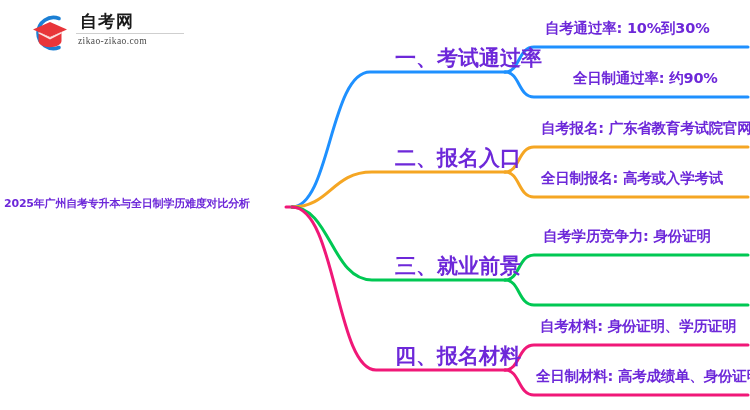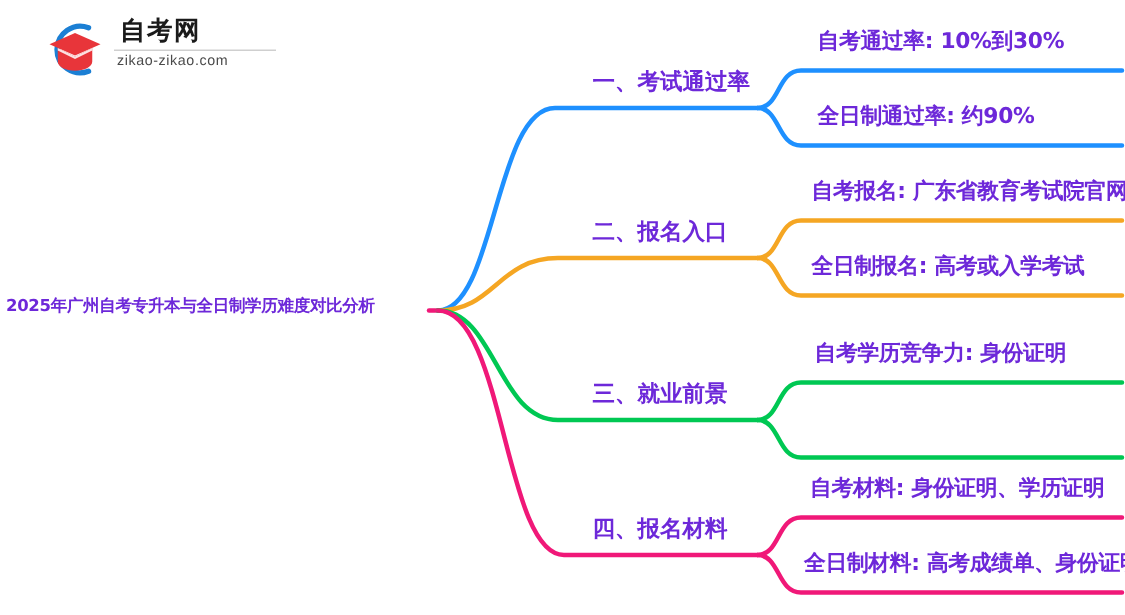--- a/index.html
+++ b/index.html
@@ -48,21 +48,21 @@
     line-height: 22px;
     padding-left: 4px;
   }
   #logo-rule {
     width: 108px;
     height: 1px;
     background: #cfcfcf;
     margin-top: 1px;
   }
   #logo-sub {
-    font-family: Liberation Sans, sans-serif;
+    font-family: Liberation Serif, serif;
     font-size: 9.5px;
     color: #4a4a4a;
     letter-spacing: 0.4px;
     line-height: 14px;
     padding-left: 2px;
   }
 
   
   #map-svg {
     position: absolute;
@@ -81,21 +81,21 @@
     line-height: 1.05;
   }
   #root-label {
     font-size: 11px;
     font-weight: bold;
     letter-spacing: -0.2px;
     left: 4px;
     top: 198px;
   }
   .branch-label {
-    font-size: 15px;
+    font-size: 21px;
     font-weight: bold;
     letter-spacing: 0px;
   }
   .leaf-label {
     font-size: 14.5px;
     font-weight: bold;
     letter-spacing: -0.2px;
   }
 </style>
 </head>
@@ -149,21 +149,21 @@
   </svg>
 
   <div class="node-label" id="root-label">2025年广州自考专升本与全日制学历难度对比分析</div>
 
   <div class="node-label branch-label" style="left:395px; top:47px;">一、考试通过率</div>
   <div class="node-label branch-label" style="left:395px; top:147px;">二、报名入口</div>
   <div class="node-label branch-label" style="left:395px; top:255px;">三、就业前景</div>
   <div class="node-label branch-label" style="left:395px; top:345px;">四、报名材料</div>
 
   <div class="node-label leaf-label" style="left:545px; top:21px;">自考通过率: 10%到30%</div>
-  <div class="node-label leaf-label" style="left:545px; top:71px;">全日制通过率: 约90%</div>
+  <div class="node-label leaf-label" style="left:573px; top:71px;">全日制通过率: 约90%</div>
 
   <div class="node-label leaf-label" style="left:541px; top:121px;">自考报名: 广东省教育考试院官网</div>
   <div class="node-label leaf-label" style="left:541px; top:171px;">全日制报名: 高考或入学考试</div>
 
   <div class="node-label leaf-label" style="left:543px; top:229px;">自考学历竞争力: 身份证明</div>
 
   <div class="node-label leaf-label" style="left:540px; top:319px;">自考材料: 身份证明、学历证明</div>
   <div class="node-label leaf-label" style="left:536px; top:369px;">全日制材料: 高考成绩单、身份证明</div>
 
 </div>

